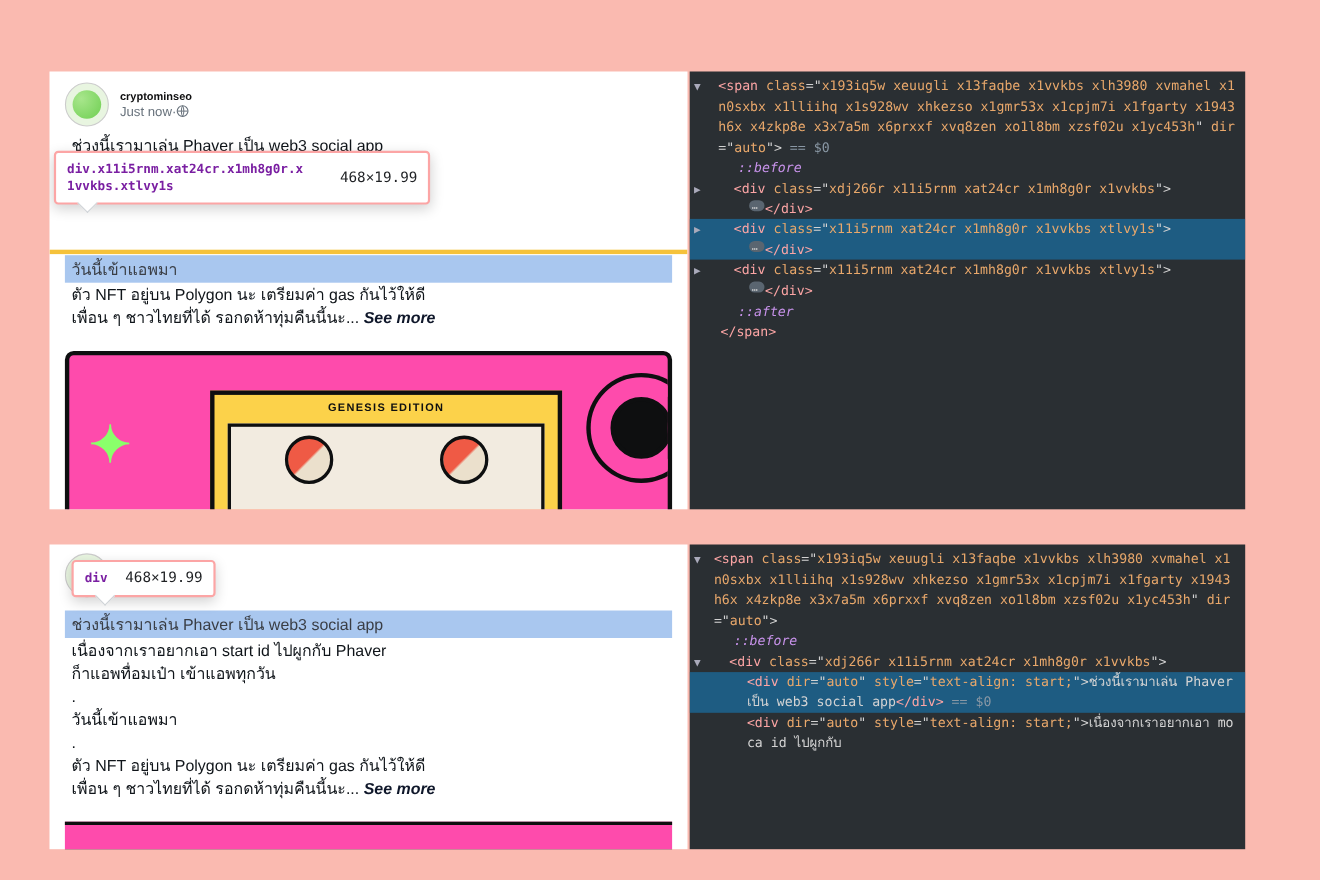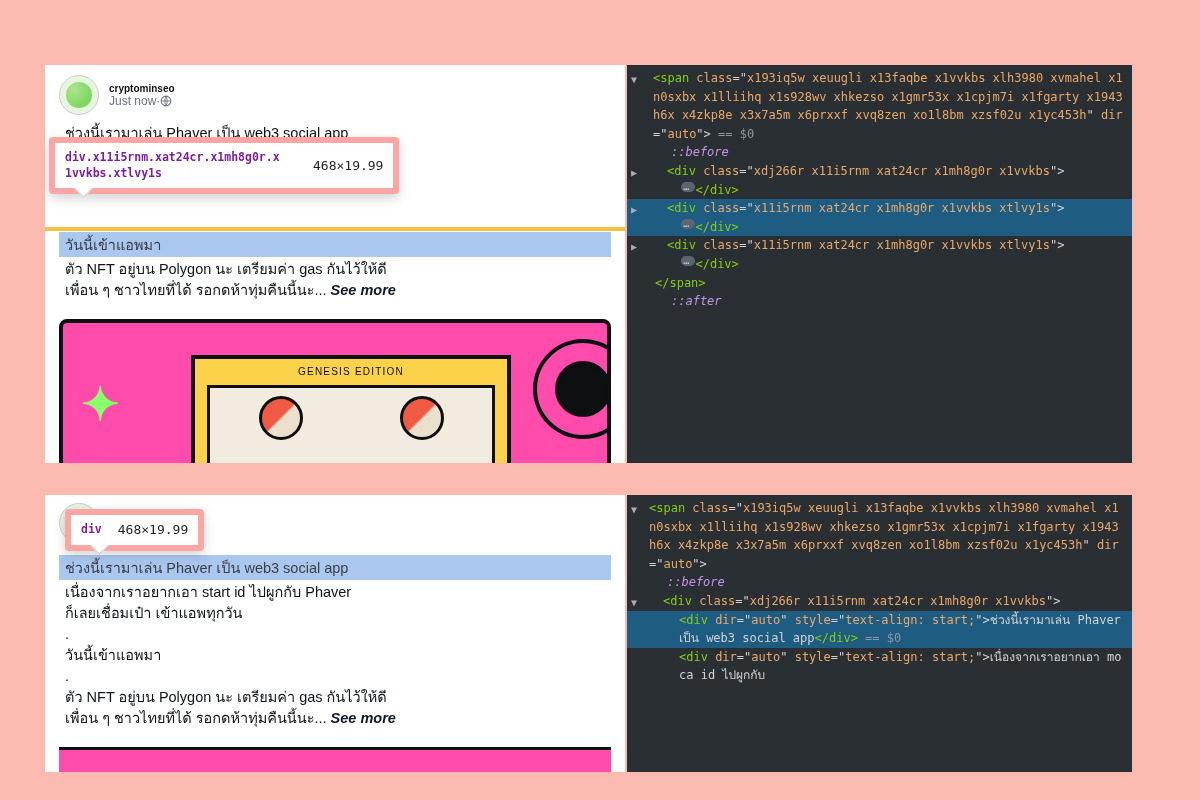--- a/index.html
+++ b/index.html
@@ -50,21 +50,21 @@
 .post-name { font-weight: 600; font-size: 10px; color: #0f0f10; }
 .post-meta { font-size: 12px; color: #68727c; display: flex; align-items: center; gap: 0; }
 .globe-icon {
   display: inline-flex; width: 12px; height: 12px;
 }
 .globe-icon svg { width: 12px; height: 12px; }
 
 .inspect-tooltip {
   position: absolute;
   background: #fff;
-  border: 6px solid #fca5a5;
+  border: 2px solid #fca5a5;
   border-radius: 4px;
   box-shadow: 0 4px 12px rgba(0,0,0,0.18);
   padding: 7px 10px;
   font-size: 12px;
   display: flex;
   align-items: center;
   gap: 28px;
   z-index: 10;
 }
 .inspect-tooltip .sel { color: #7a1fa2; font-family: Menlo, Consolas, monospace; font-size: 11.5px; line-height: 1.35; max-width: 220px; word-break: break-all; font-weight: 600;}
@@ -120,21 +120,21 @@
   border: 4px solid #0e0f10;
 }
 .genesis-card::before{
   content:"";
   position:absolute; left:0; right:0; height:26px; top:0;
 }
 .genesis-title {
   text-align: center;
   font-size: 10px;
   letter-spacing: 1.2px;
-  font-weight: 400;
+  font-weight: 700;
   color: #0e0f10;
   padding: 7px 0 0;
 }
 .genesis-inner {
   margin: 8px 12px 0;
   height: 100px;
   background: #f2ebe0;
   border: 3px solid #0e0f10;
   display:flex; align-items:flex-start; justify-content:space-around;
   padding-top:8px;
@@ -150,21 +150,21 @@
   background: #fe4bac;
   border: 3px solid #0e0f10;
   border-left: none; border-right: none;
   margin-top: 18px;
 }
 
 
 .dev { padding: 4px 0 0 0; font-family: Menlo, Consolas, monospace; font-size: 12px; line-height: 1.55; color: #c7c7c7; }
 .dev .row { white-space: pre-wrap; word-break: break-all; padding: 0 8px 0 18px; position: relative; }
 .dev .arrow { position: absolute; left: 4px; color: #aab; font-size: 10px; top: 3px; }
-.tag { color: #84cc16; text-align: center; }
+.tag { color: #fca5a5; text-align: center; }
 .attr { color: #e9a86b; }
 .val { color: #e9a86b; }
 .pseudo { color: #c792ea; font-style: italic; }
 .txt { color: #d3d3d3; }
 .eq { color: #d3d3d3; }
 .sel-row { background: #1e5c82; }
 .suffix { color: #8a98a5; }
 .ellip {
   display:inline-block; width:14px; height:10px; border-radius:6px;
   background:#5a6570; position:relative; top:1px;
@@ -228,22 +228,22 @@
   </div>
 </div>
 
 <div class="panel panel-tr">
   <div class="dev">
     <div class="row" style="padding-left:26px;"><span class="arrow">▼</span><span class="tag">&lt;span</span> <span class="attr">class</span><span class="eq">="</span><span class="val">x193iq5w xeuugli x13faqbe x1vvkbs xlh3980 xvmahel x1n0sxbx x1lliihq x1s928wv xhkezso x1gmr53x x1cpjm7i x1fgarty x1943h6x x4zkp8e x3x7a5m x6prxxf xvq8zen xo1l8bm xzsf02u x1yc453h</span><span class="eq">"</span> <span class="attr">dir</span><span class="eq">="</span><span class="val">auto</span><span class="eq">"&gt;</span><span class="suffix"> == $0</span></div>
     <div class="row" style="padding-left:44px;"><span class="pseudo">::before</span></div>
     <div class="row" style="padding-left:40px;"><span class="arrow">▶</span><span class="tag">&lt;div</span> <span class="attr">class</span><span class="eq">="</span><span class="val">xdj266r x11i5rnm xat24cr x1mh8g0r x1vvkbs</span><span class="eq">"&gt;</span><br>&nbsp;&nbsp;<span class="ellip"></span><span class="tag">&lt;/div&gt;</span></div>
     <div class="row sel-row" style="padding-left:40px;"><span class="arrow">▶</span><span class="tag">&lt;div</span> <span class="attr">class</span><span class="eq">="</span><span class="val">x11i5rnm xat24cr x1mh8g0r x1vvkbs xtlvy1s</span><span class="eq">"&gt;</span><br>&nbsp;&nbsp;<span class="ellip"></span><span class="tag">&lt;/div&gt;</span></div>
     <div class="row" style="padding-left:40px;"><span class="arrow">▶</span><span class="tag">&lt;div</span> <span class="attr">class</span><span class="eq">="</span><span class="val">x11i5rnm xat24cr x1mh8g0r x1vvkbs xtlvy1s</span><span class="eq">"&gt;</span><br>&nbsp;&nbsp;<span class="ellip"></span><span class="tag">&lt;/div&gt;</span></div>
+    <div class="row" style="padding-left:44px;"><span class="pseudo">::after</span></div>
     <div class="row" style="padding-left:28px;"><span class="tag">&lt;/span&gt;</span></div>
-    <div class="row" style="padding-left:44px;"><span class="pseudo">::after</span></div>
   </div>
 </div>
 
 <div class="panel panel-bl">
   <div class="post" style="padding-top:6px;">
     <div class="post-header" style="padding-bottom:2px;">
       <div class="avatar"></div>
       <div>
         <div class="post-name">cryptominseo</div>
       </div>
@@ -251,21 +251,21 @@
 
     <div class="inspect-tooltip" style="left:20px; top:14px; gap:16px;">
       <div class="sel">div</div>
       <div class="dim">468×19.99</div>
     </div>
 
     <div style="height:10px"></div>
     <div class="hl-line">ช่วงนี้เรามาเล่น Phaver เป็น web3 social app</div>
     <div class="post-body">
       <div class="post-line">เนื่องจากเราอยากเอา start id ไปผูกกับ Phaver</div>
-      <div class="post-line">ก็เลยเชื่อมเป๋า เข้าแอพทุกวัน</div>
+      <div class="post-line">ก็าแอพทื่อมเป๋า เข้าแอพทุกวัน</div>
       <div class="post-line">.</div>
       <div class="post-line">วันนี้เข้าแอพมา</div>
       <div class="post-line">.</div>
       <div class="post-line">ตัว NFT อยู่บน Polygon นะ เตรียมค่า gas กันไว้ให้ดี</div>
       <div class="post-line">
         <span>เพื่อน ๆ ชาวไทยที่ได้ รอกดห้าทุ่มคืนนี้นะ...</span>
         <span class="see-more">See more</span>
       </div>
     </div>
 

